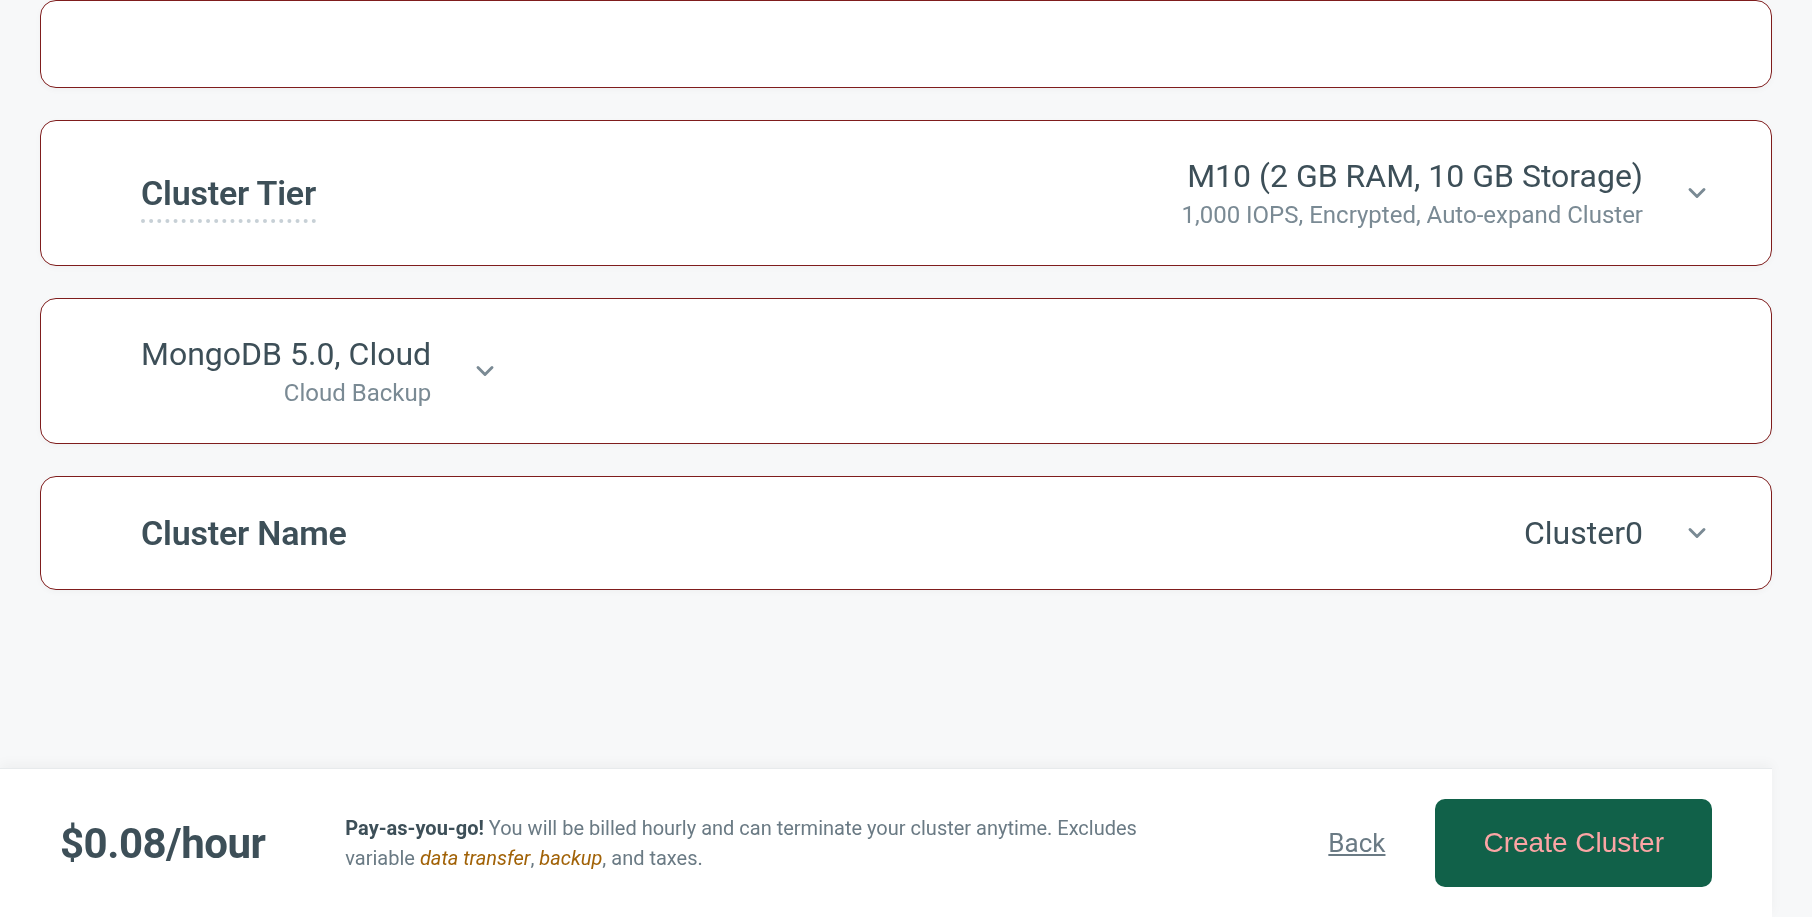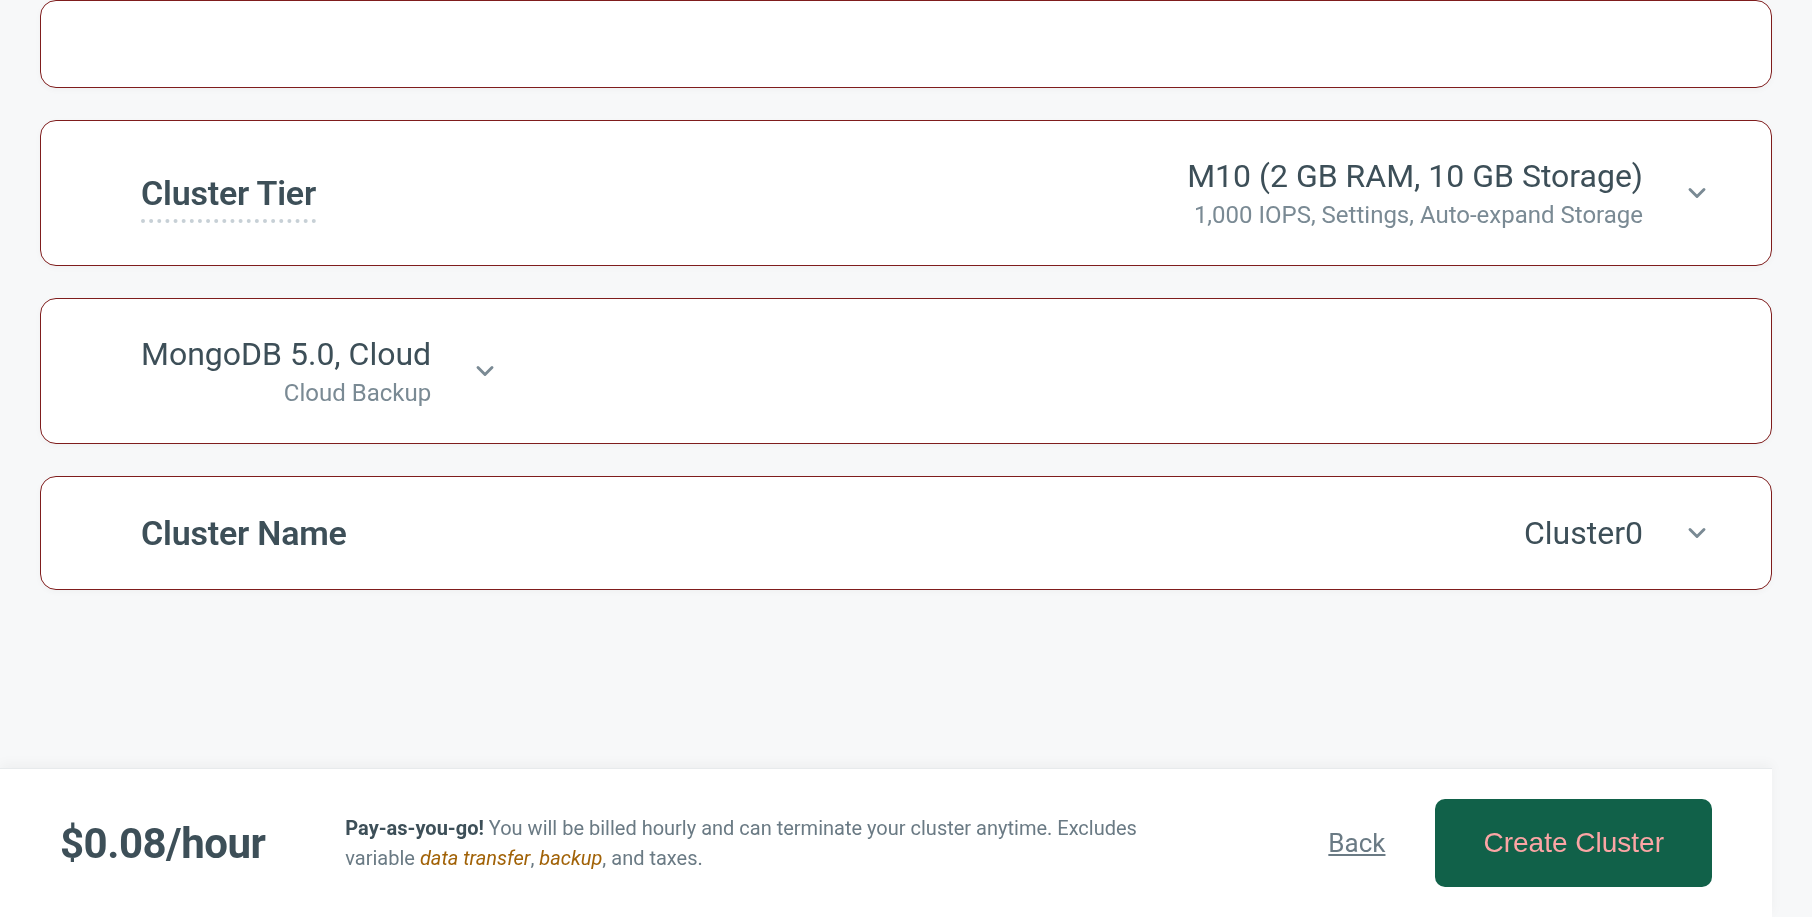--- a/index.html
+++ b/index.html
@@ -134,21 +134,21 @@
   <div class="card card-top-stub"></div>
 
   <div class="card">
     <div class="card-inner">
       <div class="card-left">
         <span class="title dotted">Cluster Tier</span>
       </div>
       <div class="card-right">
         <div class="value-block">
           <div class="value-main">M10 (2 GB RAM, 10 GB Storage)</div>
-          <div class="value-sub">1,000 IOPS, Settings, Auto-expand Storage</div>
+          <div class="value-sub">1,000 IOPS, Encrypted, Auto-expand Cluster</div>
         </div>
         <svg class="chevron" viewBox="0 0 24 24" fill="none" stroke="currentColor" stroke-width="2.5" stroke-linecap="round" stroke-linejoin="round">
             <polyline points="6 9 12 15 18 9"></polyline>
           </svg>
       </div>
     </div>
   </div>
 
   <div class="card">
     <div class="card-inner">

